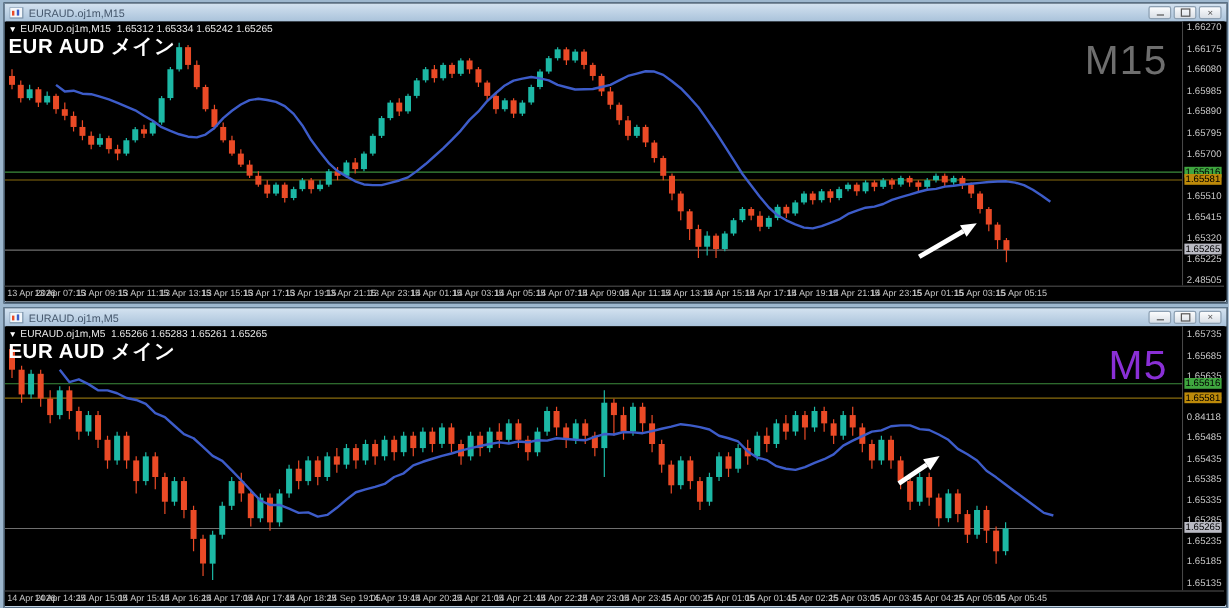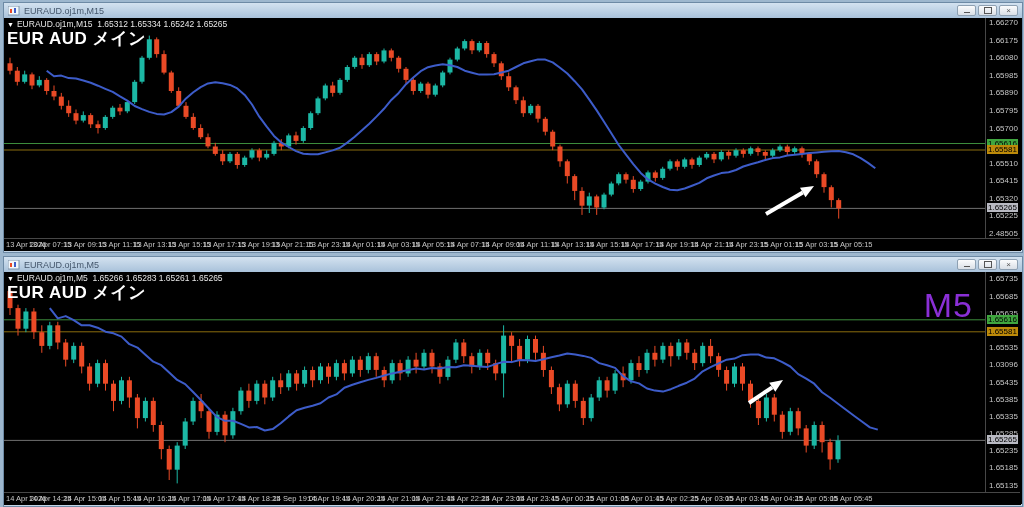--- a/index.html
+++ b/index.html
@@ -289,20 +289,21 @@
             <g>
               <line x1="762" y1="196" x2="798.8" y2="174.6" stroke="#ffffff" stroke-width="4"></line>
               <polygon points="810,168 801.5,179.3 796.0,169.8" fill="#ffffff"></polygon>
             </g>
           </svg>
         <div class="chdr">
           <span class="dd">▼</span><span>EURAUD.oj1m,M15</span>&nbsp;
           <span>1.65312</span>&nbsp;<span>1.65334</span>&nbsp;<span>1.65242</span>&nbsp;<span>1.65265</span>
         </div>
         <div class="bigname">EUR AUD メイン</div>
+        <div class="wm" id="wm0" style="color: rgb(110, 110, 110);">M15</div>
       </div>
       <div class="paxis" id="paxis0">
           <div class="ptick" style="top:0.1px">1.66270</div>
           <div class="ptick" style="top:17.7px">1.66175</div>
           <div class="ptick" style="top:35.2px">1.66080</div>
           <div class="ptick" style="top:52.8px">1.65985</div>
           <div class="ptick" style="top:70.4px">1.65890</div>
           <div class="ptick" style="top:87.9px">1.65795</div>
           <div class="ptick" style="top:105.5px">1.65700</div>
           <div class="ptick" style="top:123.1px">1.65605</div>
@@ -592,22 +593,22 @@
           <span>1.65266</span>&nbsp;<span>1.65283</span>&nbsp;<span>1.65261</span>&nbsp;<span>1.65265</span>
         </div>
         <div class="bigname">EUR AUD メイン</div>
         <div class="wm" id="wm1" style="color: rgb(138, 47, 214);">M5</div>
       </div>
       <div class="paxis" id="paxis1">
           <div class="ptick" style="top:2.4px">1.65735</div>
           <div class="ptick" style="top:19.6px">1.65685</div>
           <div class="ptick" style="top:36.8px">1.65635</div>
           <div class="ptick" style="top:53.9px">1.65585</div>
-          <div class="ptick" style="top:71.1px">1.65535</div>
-          <div class="ptick" style="top:88.3px">1.03096</div>
+          <div class="ptick" style="top:71.1px">0.84118</div>
+          <div class="ptick" style="top:88.3px">1.65485</div>
           <div class="ptick" style="top:105.5px">1.65435</div>
           <div class="ptick" style="top:122.7px">1.65385</div>
           <div class="ptick" style="top:139.9px">1.65335</div>
           <div class="ptick" style="top:157.1px">1.65285</div>
           <div class="ptick" style="top:174.2px">1.65235</div>
           <div class="ptick" style="top:191.4px">1.65185</div>
           <div class="ptick" style="top:208.6px">1.65135</div>
           <div class="pbadge" style="top:42.8px;background:#3fa63f">1.65616</div>
           <div class="pbadge" style="top:54.8px;background:#bd8a0a">1.65581</div>
           <div class="pbadge" style="top:163.4px;background:#b9bac3">1.65265</div>

